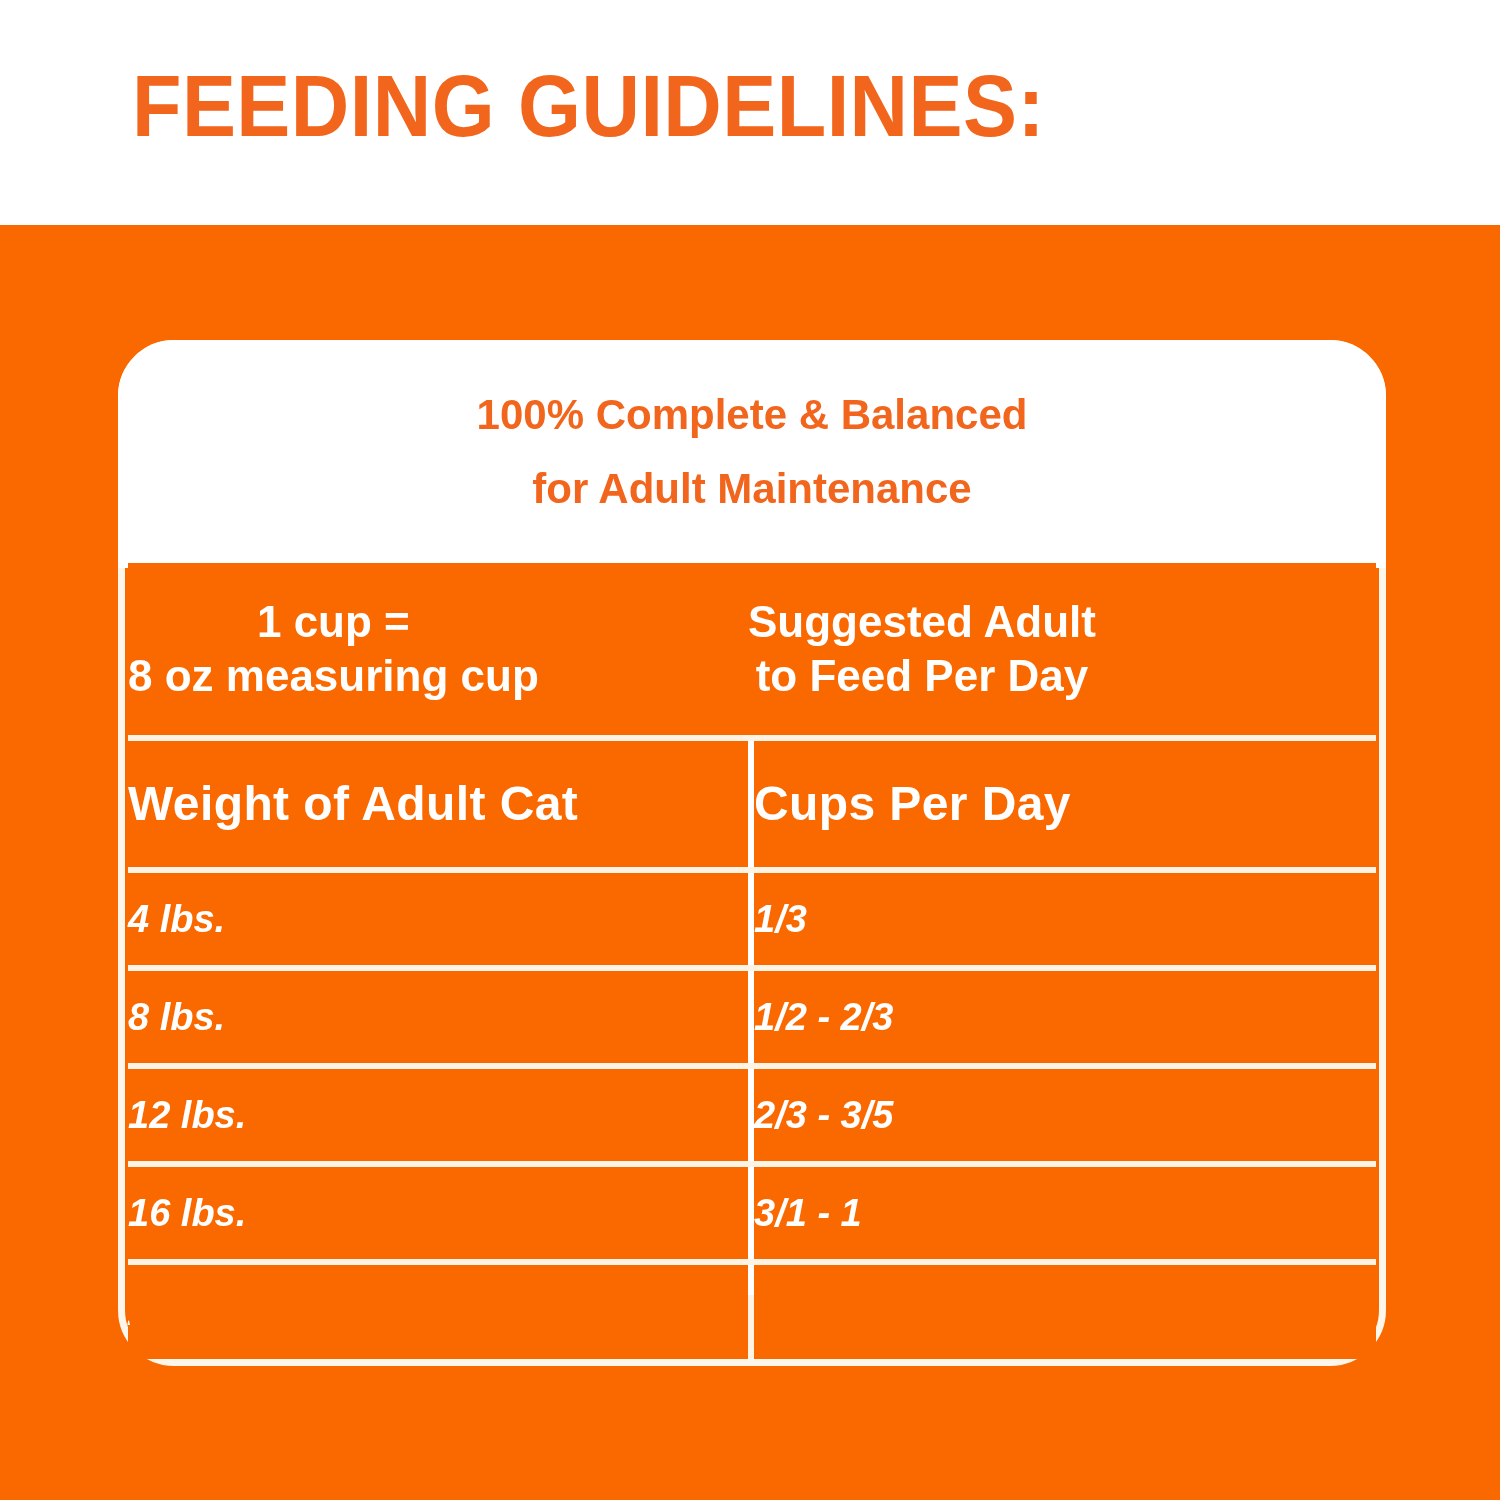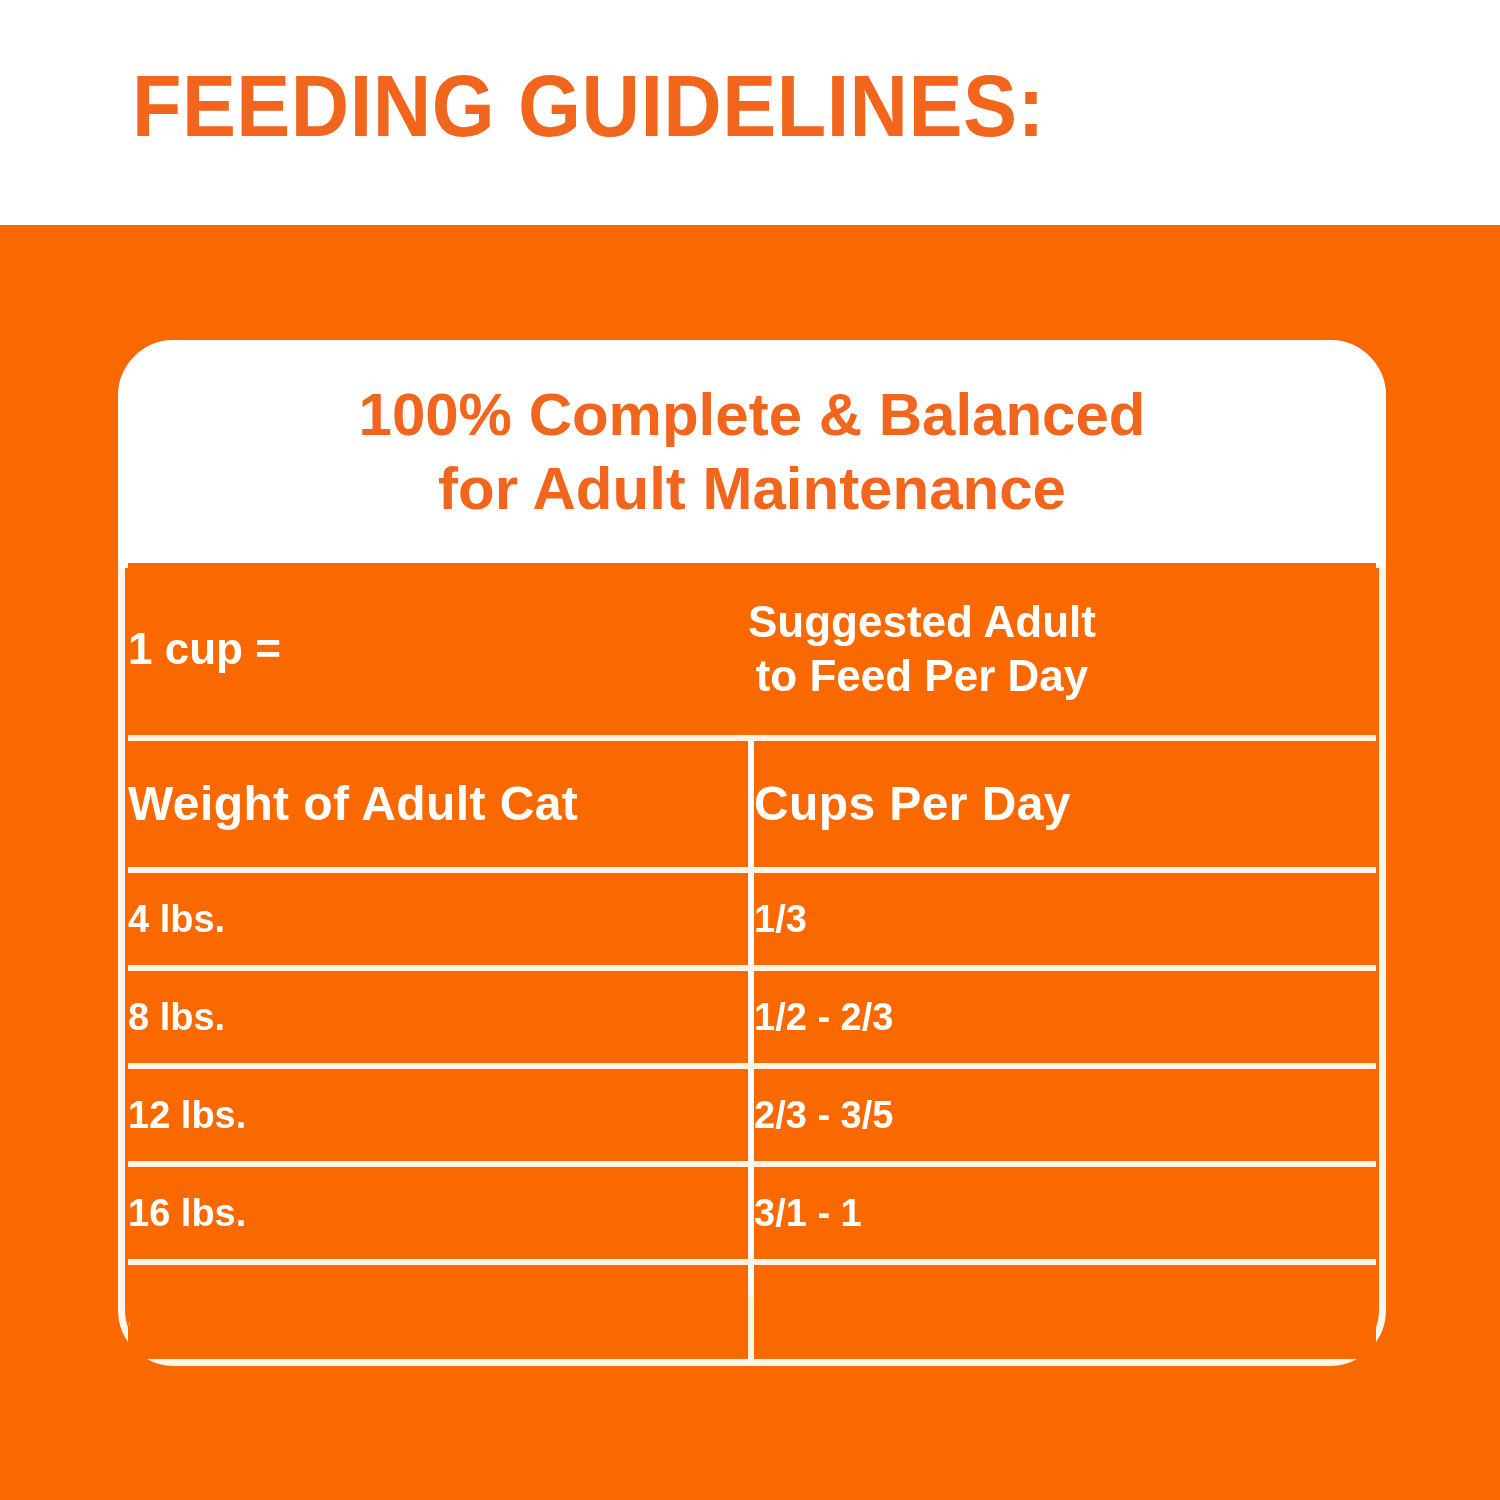--- a/index.html
+++ b/index.html
@@ -73,21 +73,21 @@
     border-radius: 56px 56px 0 0;
     box-sizing: border-box;
   }
 
   #card-title {
     position: absolute;
     left: 118px;
     top: 378px;
     width: 1268px;
     text-align: center;
-    font-size: 60px;
+    font-size: 42px;
     line-height: 74px;
     font-weight: 700;
     color: #F2651D;
     font-family: "Liberation Sans", sans-serif;
   }
   #card-title .line { display: block; }
 
   
   #feeding-table {
     position: absolute;
@@ -121,21 +121,21 @@
 
   
   #row-cupnote .t-cell.right { border-left: none; }
 
   #row-cupnote { height: 172px; }
   #row-cupnote .t-cell { font-size: 44px; line-height: 54px; }
 
   #row-colheads { height: 132px; }
   #row-colheads .t-cell { font-size: 48px; line-height: 42px; letter-spacing: 0.4px; }
 
-  .t-row.data { height: 98px; }
+  .t-row.data { height: 98px; font-style: italic; }
   .t-row.data .t-cell { font-size: 38px; line-height: 46px; }
 
   
   #row-last { height: 100px; }
 
   
   #bottom-fill {
     position: absolute;
     left: 128px;
     top: 1295px;
@@ -170,20 +170,21 @@
     <span class="line">100% Complete &amp; Balanced</span>
     <span class="line">for Adult Maintenance</span>
   </div>
 
   <div id="feeding-table">
 
     <div class="t-row" id="row-cupnote">
       <div class="t-cell left">
         <div>
           <div>1 cup =</div>
+          <div>8 oz measuring cup</div>
         </div>
       </div>
       <div class="t-cell right">
         <div>
           <div>Suggested Adult</div>
           <div>to Feed Per Day</div>
         </div>
       </div>
     </div>
 

